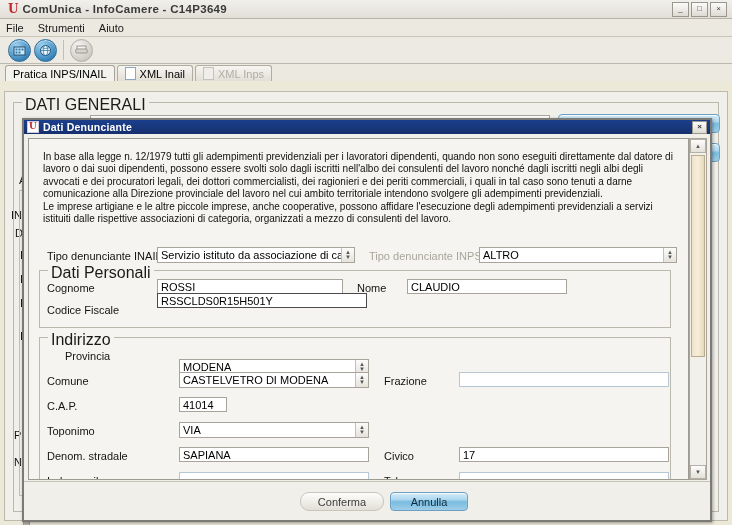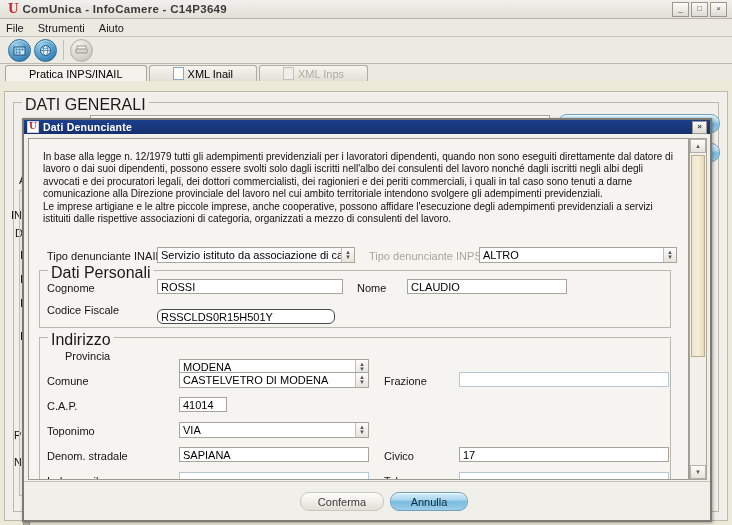--- a/index.html
+++ b/index.html
@@ -30,21 +30,21 @@
            border-bottom:1px solid #bdb9ae;padding-left:4px;}
   .tb-grp{display:flex;align-items:center;gap:3px;padding:0 4px;}
   .tb-sep{width:1px;height:20px;background:#c2beb2;margin:0 2px;}
   .tbi{width:21px;height:21px;border-radius:50%;display:flex;align-items:center;justify-content:center;}
   .tbi.blue{background:radial-gradient(circle at 35% 28%,#9fd3ef,#3b86bd 70%,#26648f);
             border:1px solid #2b6a93;box-shadow:inset 0 1px 1px rgba(255,255,255,.6);}
   .tbi.grey{background:radial-gradient(circle at 35% 28%,#f4f4f2,#d0cdc6 70%,#b6b2a9);
             border:1px solid #b3afa5;}
 
   .tabs{height:17px;display:flex;align-items:flex-end;padding-left:5px;background:#ece9e0;}
-  .tab{height:15px;display:flex;align-items:center;gap:4px;padding:0 23px;font-size:11px;
+  .tab{height:15px;display:flex;align-items:center;gap:4px;padding:0 7px;font-size:11px;
        border:1px solid #b0aca1;border-bottom:none;border-radius:3px 3px 0 0;
        background:linear-gradient(#f6f5f0,#e2dfd6);margin-right:2px;}
   .tab.active{background:#f4f2ec;font-weight:normal;border-color:#a8a49a;}
   .tab.disabled{color:#b0ada4;}
   .tab-ico{width:9px;height:11px;background:#fff;border:1px solid #8aa8c4;position:relative;}
   .tab.disabled .tab-ico{border-color:#c4c1b9;background:#f0eeea;}
 
   .panel{position:absolute;left:4px;right:4px;top:91px;bottom:4px;
          background:#f1efe9;border:1px solid #bdb9ae;}
 
@@ -58,21 +58,21 @@
           font-size:11px;padding:0 3px;box-sizing:border-box;overflow:hidden;white-space:nowrap;}
   .tfield.empty{border-color:#b6c7d6;}
   .tfield.focusd{border:1px solid #4a4a4a;}
 
   .combo{display:flex;background:#fff;border:1px solid #a8a49b;height:16px;box-sizing:border-box;}
   .combo .cval{flex:1;font-size:11px;line-height:14px;padding:0 3px;overflow:hidden;white-space:nowrap;}
   .spin{width:12px;border-left:1px solid #c4c0b7;background:linear-gradient(#fcfcfb,#e6e3db);
         display:flex;flex-direction:column;align-items:center;justify-content:center;color:#555;font-size:6px;line-height:5px;}
 
   .btn-blue{
-    border-radius:9px;border:1px solid #6d9fc0;
+    border-radius:4px;border:1px solid #6d9fc0;
     background:linear-gradient(#d4ecf8 0%,#aed8ef 38%,#79bce0 52%,#9fcee8 100%);
     font-size:11px;color:#0d2a3d;display:flex;align-items:center;justify-content:center;
     box-shadow:inset 0 1px 1px rgba(255,255,255,.8);
   }
   .btn-pale{
     border-radius:9px;border:1px solid #c9c6bd;
     background:linear-gradient(#fdfdfc 0%,#f0eee8 50%,#e2dfd7 100%);
     font-size:11px;color:#3c3c3c;display:flex;align-items:center;justify-content:center;
   }
 
@@ -237,21 +237,21 @@
           <span class="grp-lbl" style="background:#f5f4f0;">Dati Personali</span>
         </div>
 
         <div class="lbl" style="position:absolute;left:18px;top:143px;">Cognome</div>
         <div class="tfield" style="position:absolute;left:128px;top:140px;width:186px;">ROSSI</div>
 
         <div class="lbl" style="position:absolute;left:328px;top:143px;">Nome</div>
         <div class="tfield" style="position:absolute;left:378px;top:140px;width:160px;">CLAUDIO</div>
 
         <div class="lbl" style="position:absolute;left:18px;top:165px;">Codice Fiscale</div>
-        <div class="tfield focusd" style="position:absolute;left:128px;top:170px;width:178px;border-radius:6px;">RSSCLDS0R15H501Y</div>
+        <div class="tfield focusd" style="position:absolute;left:128px;top:154px;width:210px;">RSSCLDS0R15H501Y</div>
 
         <div class="grp" style="left:10px;top:198px;width:630px;height:168px;text-decoration:underline;">
           <span class="grp-lbl" style="background:#f5f4f0;">Indirizzo</span>
         </div>
 
         <div class="lbl" style="position:absolute;left:36px;top:211px;">Provincia</div>
         <div class="combo" style="position:absolute;left:150px;top:220px;width:190px;">
           <div class="cval">MODENA</div>
           <div class="spin">
               <span>▲</span>

